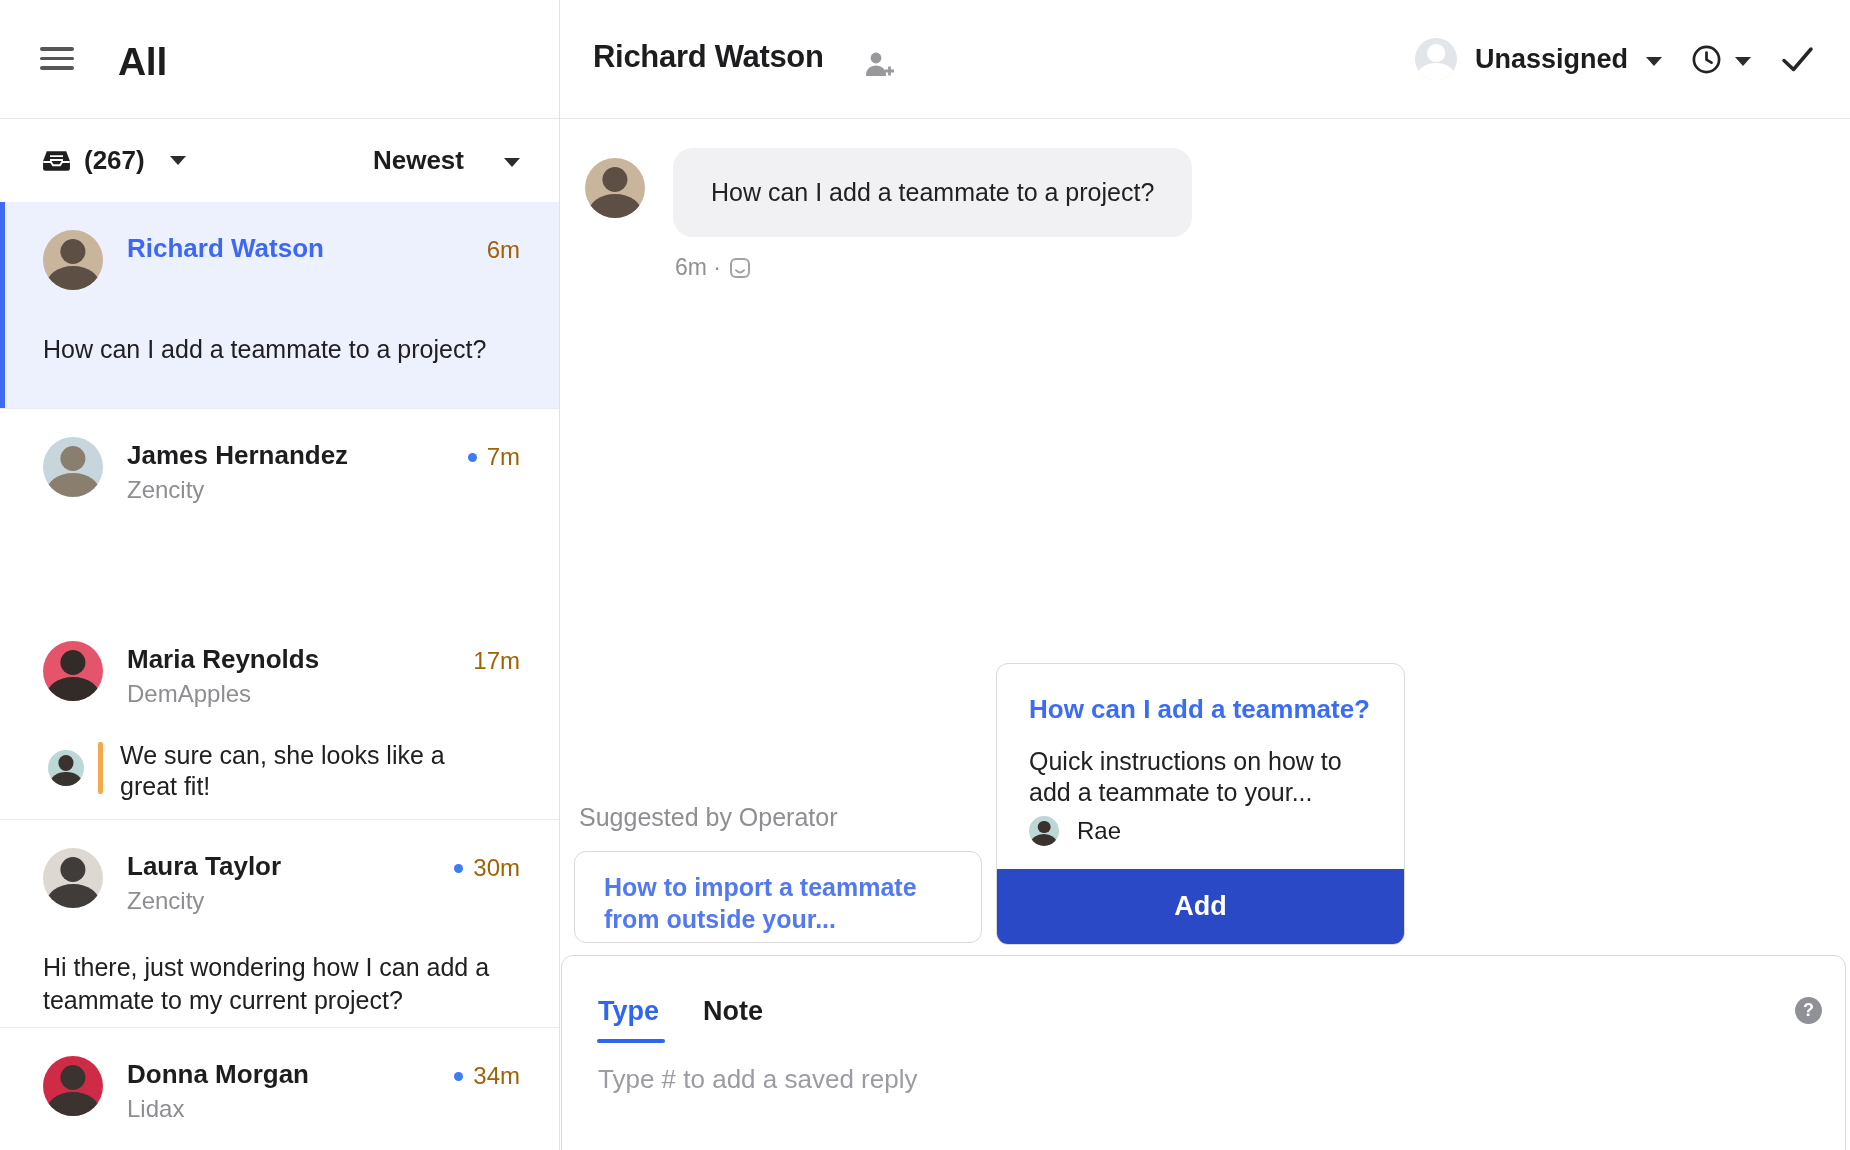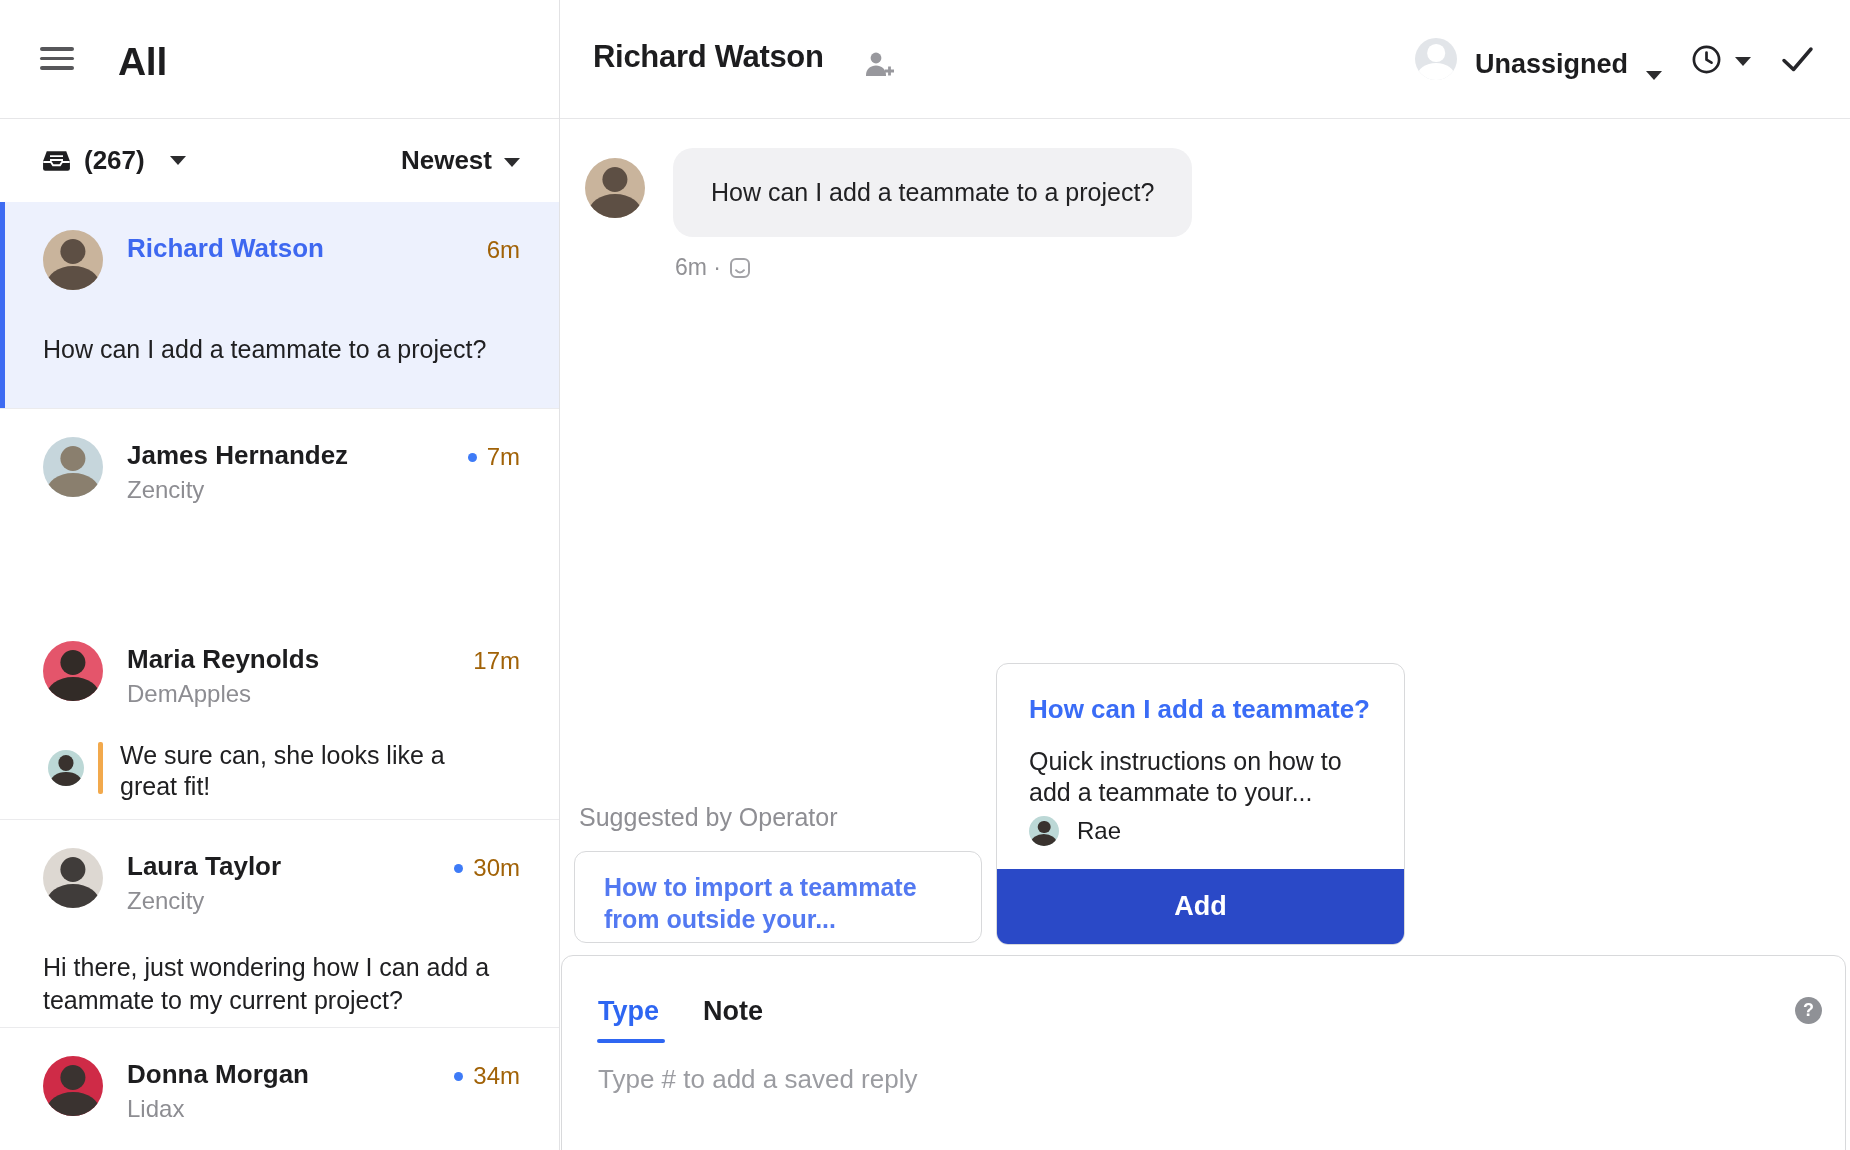--- a/index.html
+++ b/index.html
@@ -26,21 +26,21 @@
   .hamburger{position:absolute;left:40px;top:47px;width:34px;height:24px;cursor:pointer;}
   .hamburger span{display:block;height:3.5px;background:#57575a;border-radius:2px;margin-bottom:6px;}
   .sb-title{position:absolute;left:118px;top:40px;font-size:39px;font-weight:700;letter-spacing:-.3px;}
 
   .sb-filter{position:absolute;left:0;top:119px;width:100%;height:83px;border-bottom:1px solid #e6e6e8;}
   .inbox-ic{position:absolute;left:42px;top:29px;}
   .f-count{position:absolute;left:84px;top:26px;font-size:26px;font-weight:600;}
   .caret{width:0;height:0;border-left:8px solid transparent;border-right:8px solid transparent;
          border-top:9px solid #2c2c2e;display:inline-block;}
   .f-caret{position:absolute;left:170px;top:37px;}
-  .sort{position:absolute;right:39px;top:26px;display:flex;align-items:center;gap:12px;cursor:pointer;}
+  .sort{position:absolute;right:39px;top:26px;display:flex;align-items:center;gap:40px;cursor:pointer;}
   .sort-label{font-size:26px;font-weight:600;}
   .sort .caret{margin-top:4px;}
 
   .conv-item{position:absolute;left:0;width:559px;border-bottom:1px solid #ebebed;box-sizing:border-box;cursor:pointer;background:#fff;}
   .conv-item.sel{background:#edf1fd;}
   .conv-item.sel::before{content:"";position:absolute;left:0;top:0;bottom:0;width:5px;background:#3e6bf2;}
   .c-avatar{position:absolute;left:43px;top:28px;width:60px;height:60px;}
   .c-name{position:absolute;left:127px;top:31px;font-size:26px;font-weight:600;color:#1d1d1f;}
   .sel .c-name{color:#3e68f0;}
   .c-co{position:absolute;left:127px;top:67px;font-size:24px;color:#8d8d92;}
@@ -50,21 +50,21 @@
   .m-preview{position:absolute;left:48px;top:127px;display:flex;align-items:flex-start;}
   .m-preview .avatar{width:36px;height:36px;margin-top:10px;}
   .draft-bar{width:5px;height:52px;background:#f2a94c;border-radius:2px;margin:2px 17px 0 14px;flex:none;}
   .m-text{width:360px;font-size:25px;line-height:31px;color:#202022;}
 
   
   .chat{position:absolute;left:560px;top:0;width:1290px;height:1150px;}
   .ch-header{position:absolute;left:0;top:0;width:100%;height:118px;border-bottom:1px solid #e6e6e8;}
   .ch-title{position:absolute;left:33px;top:39px;font-size:31px;font-weight:700;letter-spacing:-.3px;}
   .person-add{position:absolute;left:303px;top:50px;cursor:pointer;}
-  .assign{position:absolute;left:855px;top:38px;display:flex;align-items:flex-end;cursor:pointer;}
+  .assign{position:absolute;left:855px;top:38px;display:flex;align-items:center;cursor:pointer;}
   .assign .avatar{width:42px;height:42px;margin-right:18px;}
   .assign-label{font-size:27px;font-weight:600;}
   .assign .caret{margin-left:18px;margin-top:4px;}
   .clockgrp{position:absolute;left:1130px;top:43px;display:flex;align-items:center;cursor:pointer;}
   .clockgrp .caret{margin-left:12px;margin-top:4px;}
   .checkbtn{position:absolute;left:1220px;top:44px;cursor:pointer;}
 
   .msg-avatar{position:absolute;left:25px;top:158px;width:60px;height:60px;}
   .bubble{position:absolute;left:113px;top:148px;height:89px;background:#f1f1f3;border-radius:20px;
           display:flex;align-items:center;padding:0 38px;font-size:25px;color:#212123;white-space:nowrap;}

